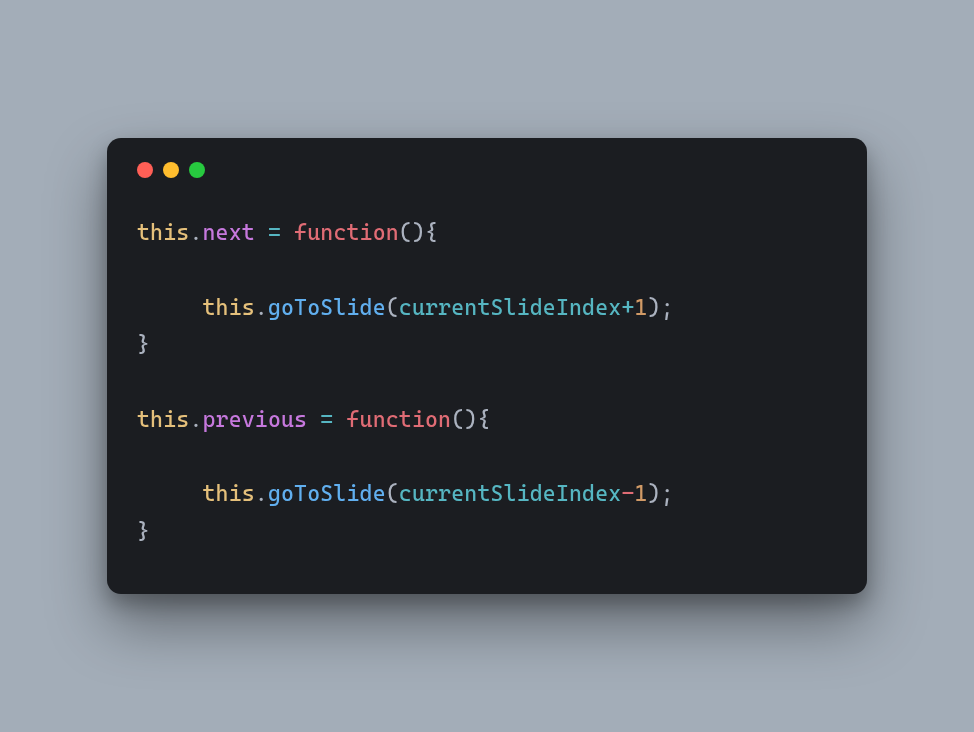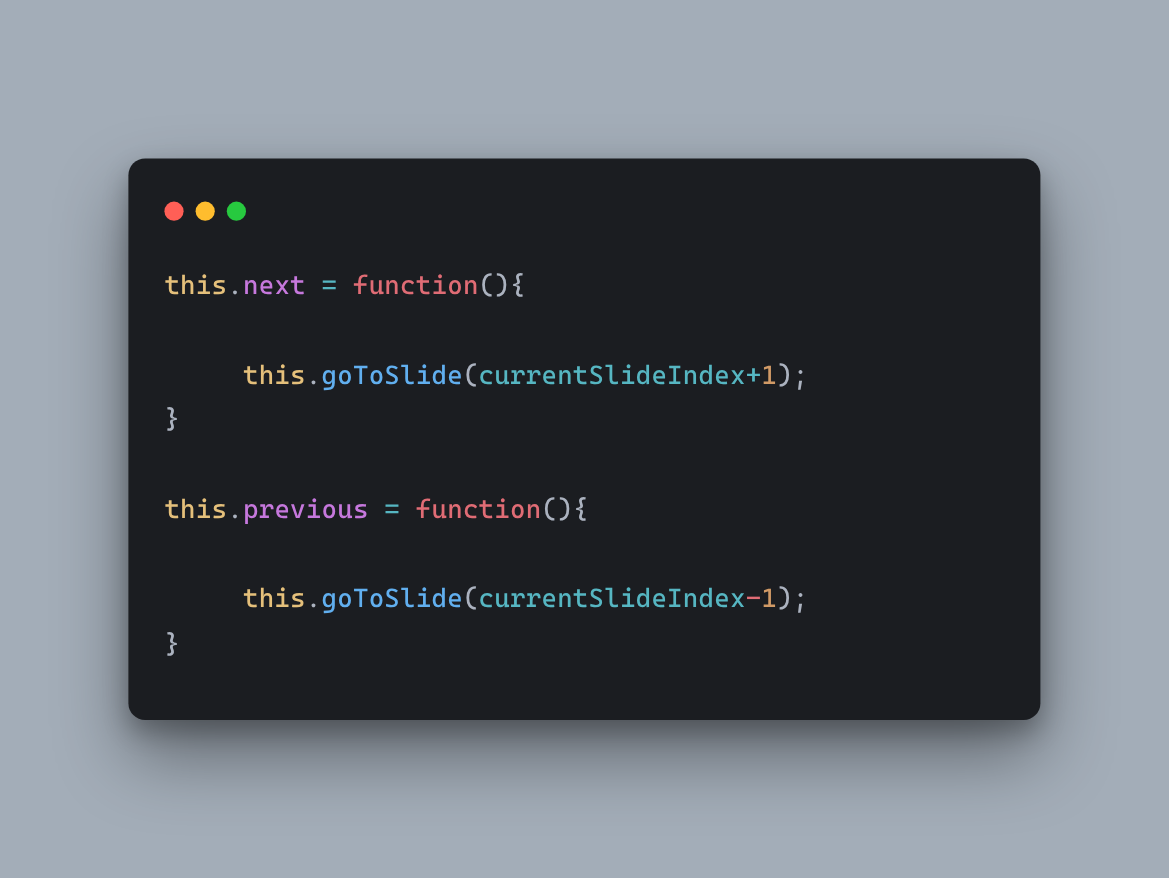--- a/index.html
+++ b/index.html
@@ -13,21 +13,21 @@
     background: #a3adb8;
     display: flex;
     align-items: center;
     justify-content: center;
     font-family: ui-monospace, "SF Mono", "Cascadia Code", Menlo, Consolas, "Liberation Mono", monospace;
   }
   .window {
     width: 760px;
     background: #1b1d21;
     border-radius: 14px;
-    padding: 36px 30px 44px 30px;
+    padding: 24px 30px 44px 30px;
     box-shadow: 0 30px 60px rgba(0,0,0,0.4), 0 10px 20px rgba(0,0,0,0.25);
   }
   .titlebar {
     display: flex;
     gap: 10px;
     margin-bottom: 36px;
   }
   .dot {
     width: 16px;
     height: 16px;

